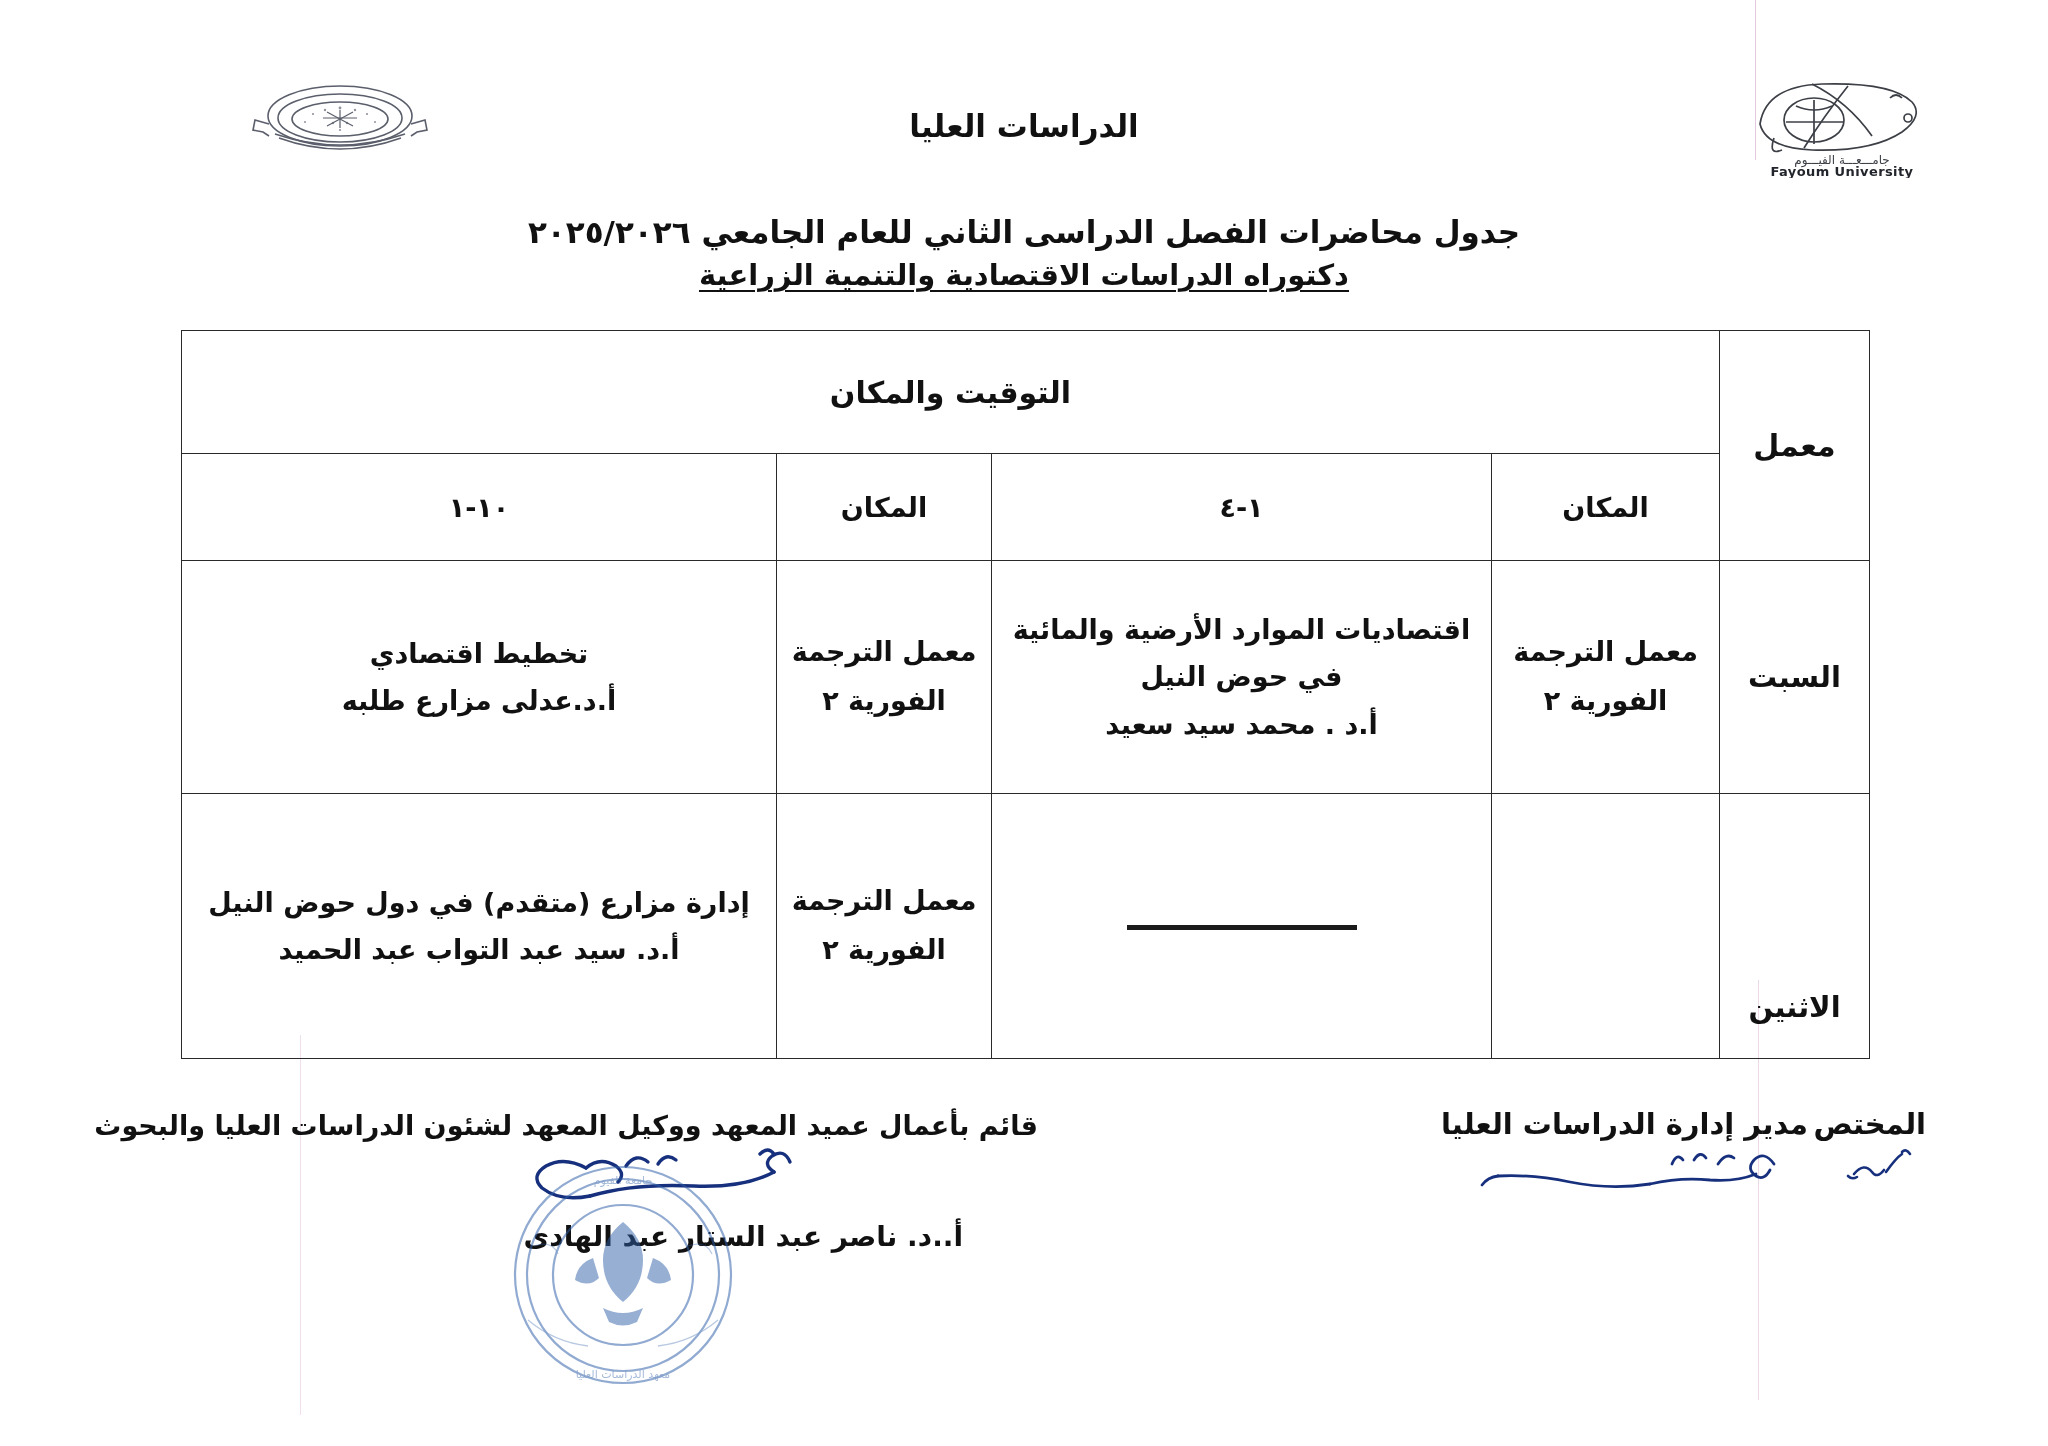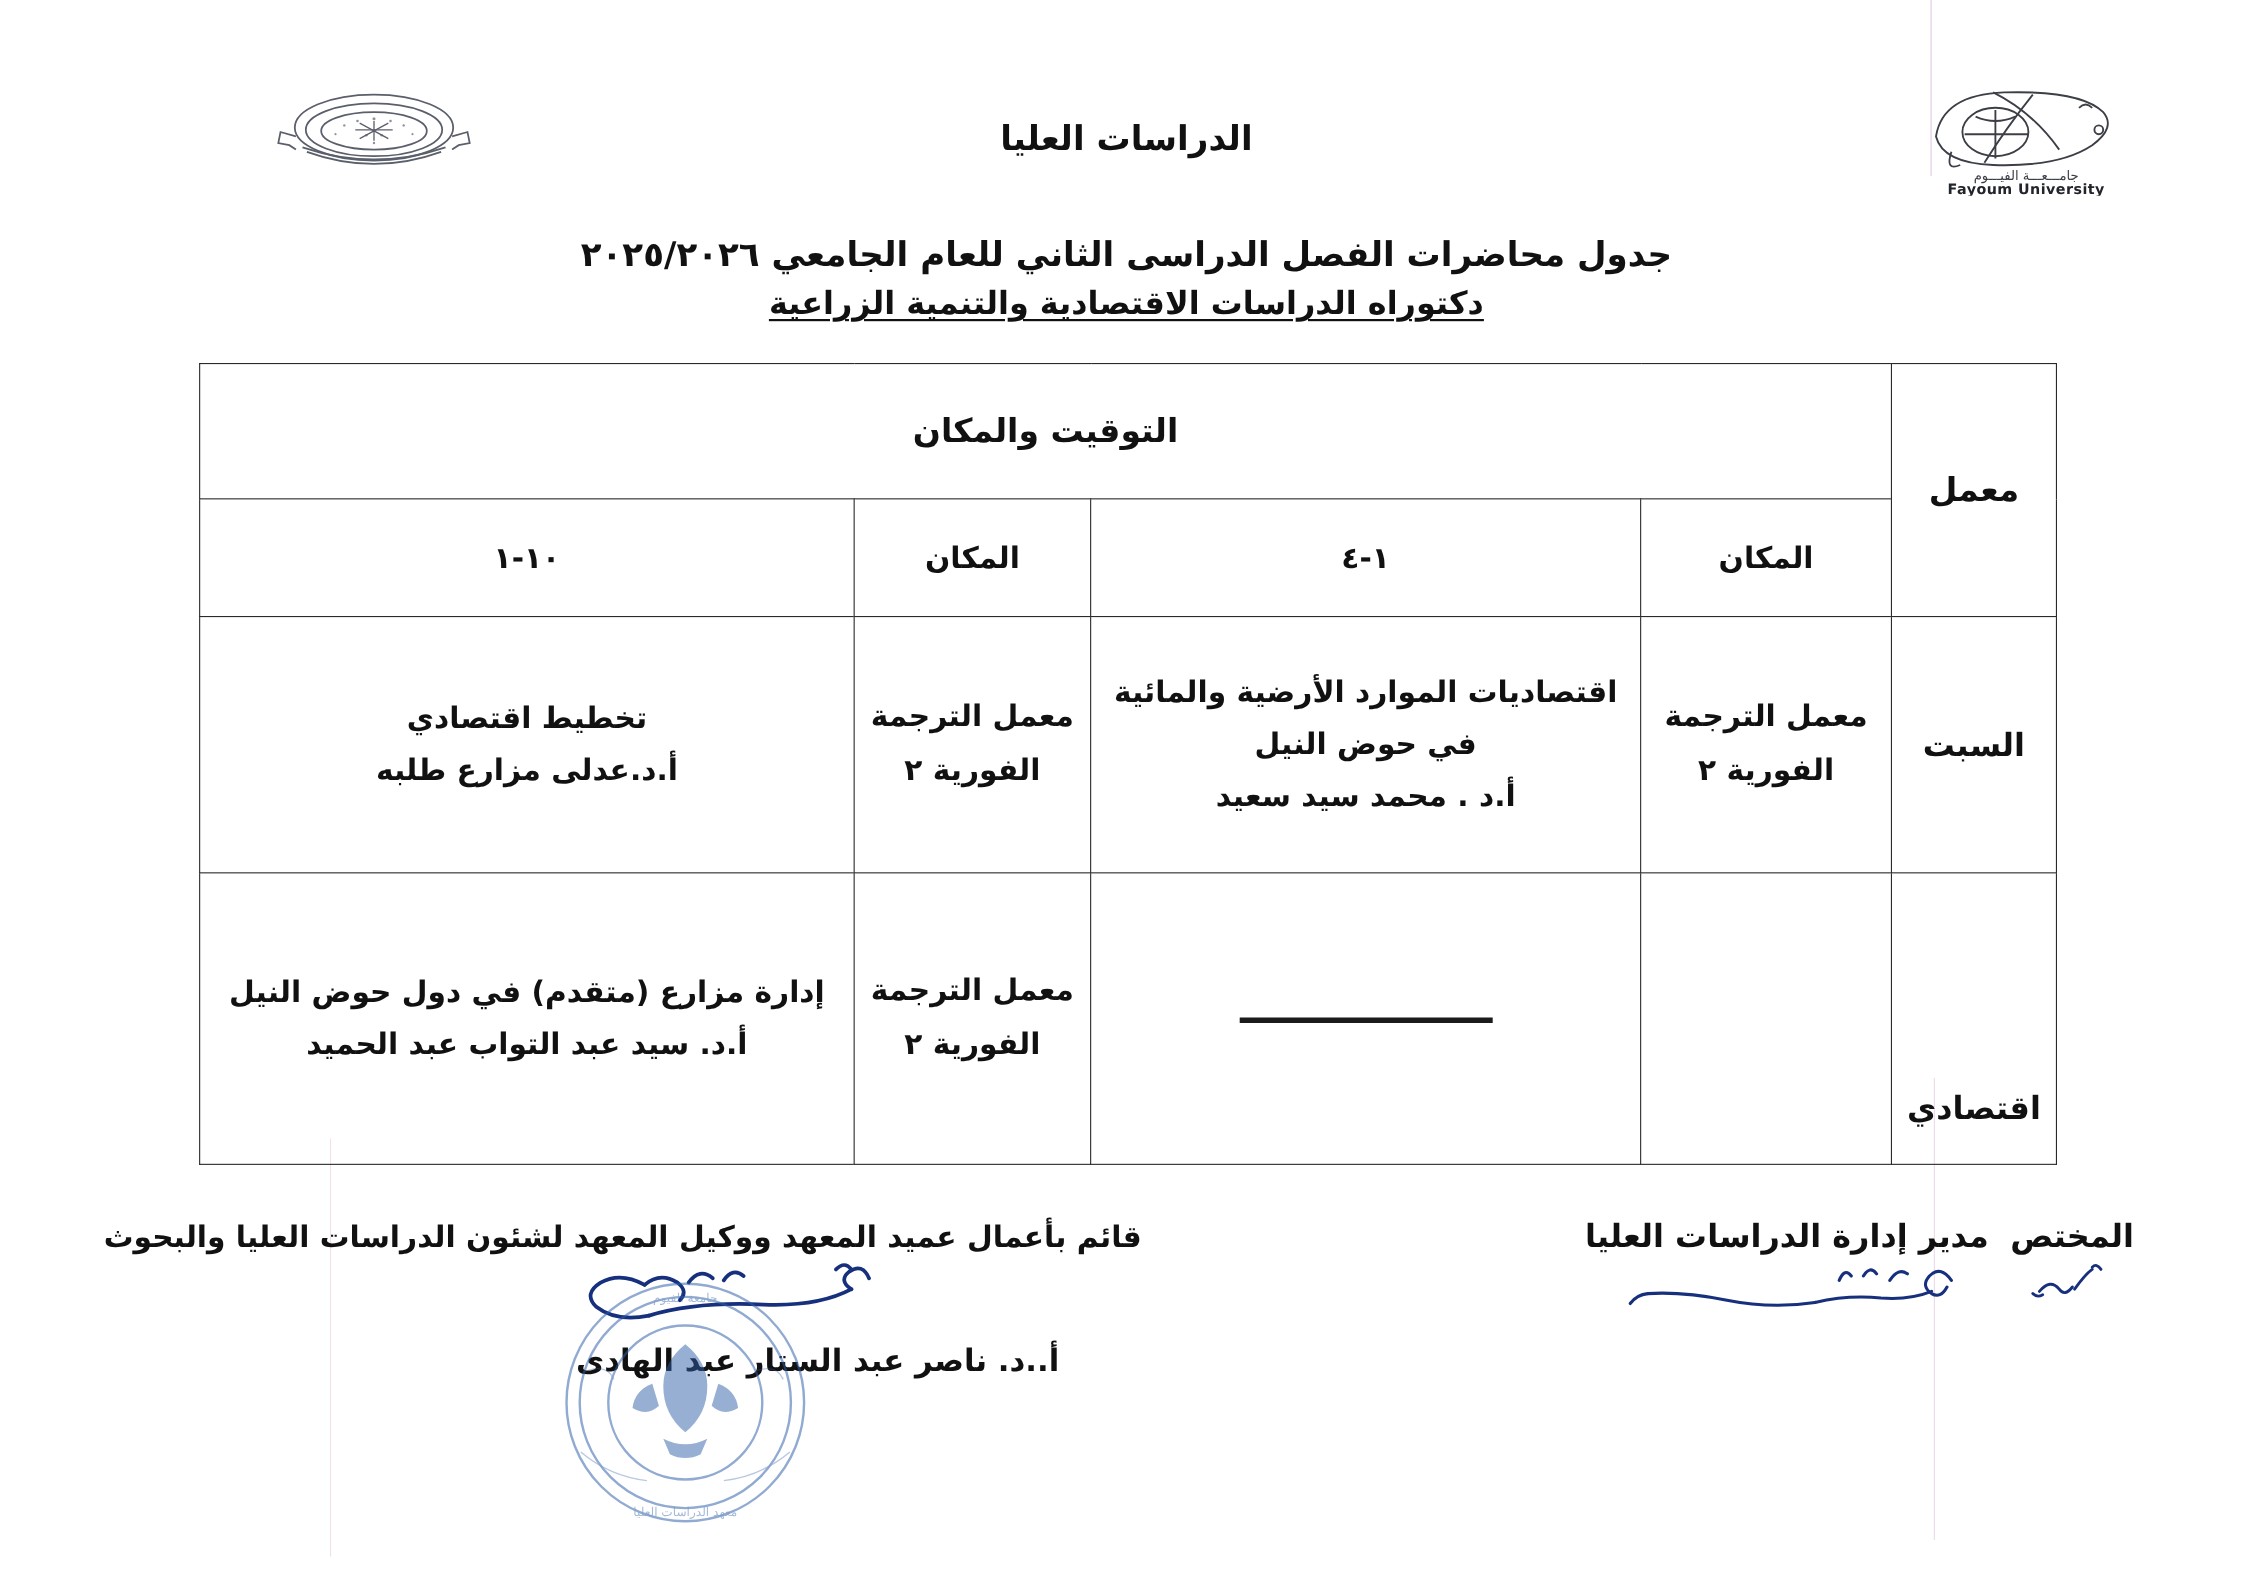--- a/index.html
+++ b/index.html
@@ -79,21 +79,21 @@
   .dash{
     display:inline-block;width:230px;height:5px;background:#1b1b1b;
     vertical-align:middle;
   }
   td.empty-cell{vertical-align:middle;}
   td.blank{}
 
   
   .footer{position:absolute;left:0;right:0;top:1090px;height:356px;}
   .ft-spec{
-    position:absolute;right:108px;top:17px;font-size:29px;font-weight:700;
+    position:absolute;right:122px;top:17px;font-size:29px;font-weight:700;
   }
   .ft-dir{
     position:absolute;right:240px;top:17px;font-size:29px;font-weight:700;
     white-space:nowrap;
   }
   .ft-dean{
     position:absolute;right:1010px;top:20px;font-size:27px;font-weight:700;
     white-space:nowrap;
   }
   .ft-dean-name{
@@ -220,21 +220,21 @@
             <span class="ln">الفورية ٢</span>
           </td>
 
           <td class="course">
             <span class="ln">تخطيط اقتصادي</span>
             <span class="ln">أ.د.عدلى مزارع طلبه</span>
           </td>
         </tr>
 
         <tr class="row-2">
-          <td class="day-cell bottom">اقتصادي</td>
+          <td class="day-cell bottom">الاثنين</td>
 
           <td class="blank"></td>
 
           <td class="empty-cell">
             <span class="dash"></span>
           </td>
 
           <td class="place">
             <span class="ln">معمل الترجمة</span>
             <span class="ln">الفورية ٢</span>

